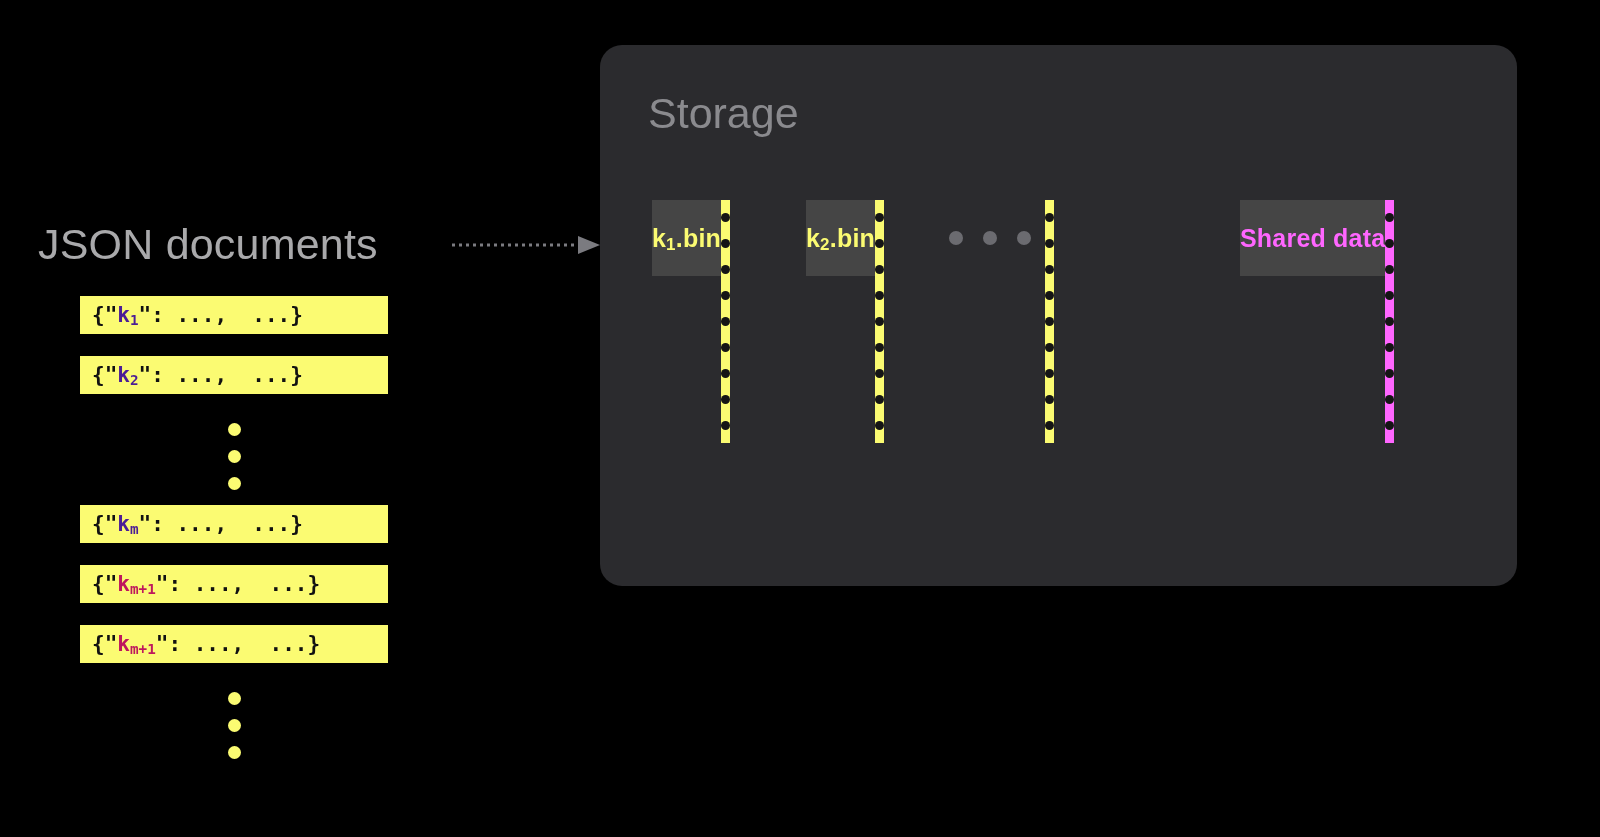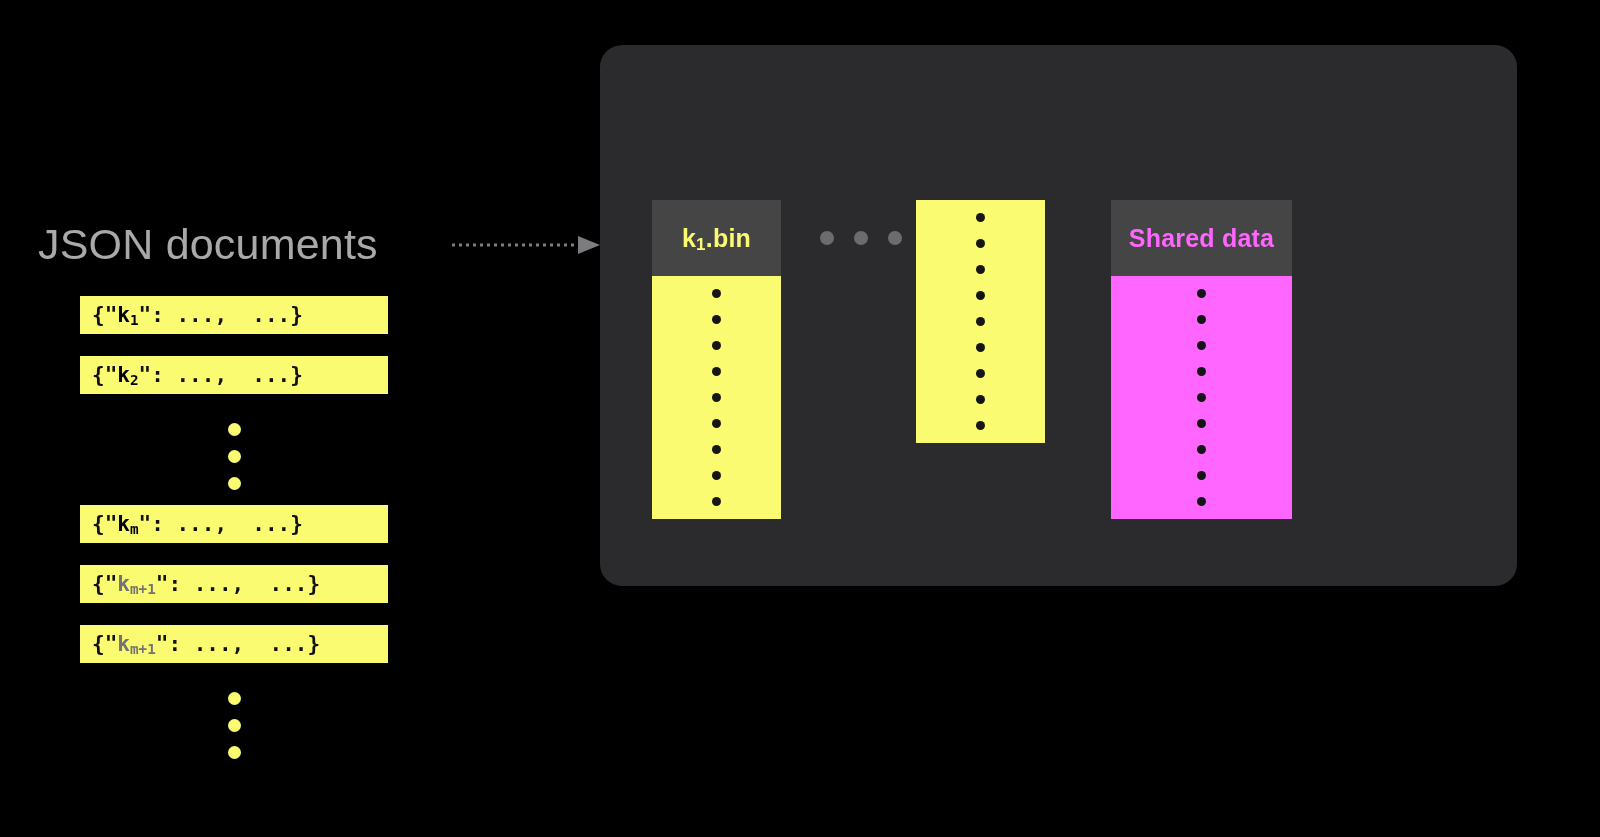--- a/index.html
+++ b/index.html
@@ -52,22 +52,22 @@
     box-sizing: border-box;
   }
   .doc-code {
     font-family: "DejaVu Sans Mono", monospace;
     font-size: 21px;
     color: #111111;
     white-space: pre;
     font-weight: 700;
     letter-spacing: 0px;
   }
-  .doc-code .keyname { color: #000000; }
-  .doc-code.magenta .keyname { color: #737373; }
+  .doc-code .keyname { color: #4c1d95; }
+  .doc-code.magenta .keyname { color: #be185d; }
   .doc-code sub {
     font-size: 0.68em;
     vertical-align: baseline;
     position: relative;
     bottom: -0.22em;
   }
 
   .vdots {
     width: 308px;
     display: flex;
@@ -108,21 +108,21 @@
   #bins-row {
     position: absolute;
     left: 52px;
     top: 155px;
     right: 52px;
     display: flex;
     align-items: flex-start;
   }
   .bin {
     display: flex;
-    flex-direction: column;
+    flex-direction: row;
     align-items: stretch;
   }
   .bin-header {
     background: #454545;
     height: 76px;
     display: flex;
     align-items: center;
     justify-content: center;
   }
   .bin-header-label {
@@ -230,20 +230,21 @@
   </div>
 </div>
 
 <svg id="flow-arrow" viewBox="0 0 150 26">
   <line x1="0" y1="13" x2="128" y2="13" stroke="#7B7B80" stroke-width="3" stroke-dasharray="3 4"></line>
   <polygon points="126,4 148,13 126,22" fill="#7B7B80"></polygon>
 </svg>
 
 <div id="storage-panel">
 
+  <div id="storage-title">Storage</div>
 
   <div id="bins-row">
 
     <div class="bin bin-yellow bin-w-narrow">
       <div class="bin-header">
         <span class="bin-header-label"><span>k</span><sub>1</sub><span>.bin</span></span>
       </div>
       <div class="bin-body">
         <span class="bdot"></span>
         <span class="bdot"></span>
@@ -252,20 +253,36 @@
         <span class="bdot"></span>
         <span class="bdot"></span>
         <span class="bdot"></span>
         <span class="bdot"></span>
         <span class="bdot"></span>
       </div>
     </div>
 
     <div class="bin-gap-sm"></div>
 
+    <div class="bin bin-yellow bin-w-narrow">
+      <div class="bin-header">
+        <span class="bin-header-label"><span>k</span><sub>2</sub><span>.bin</span></span>
+      </div>
+      <div class="bin-body">
+        <span class="bdot"></span>
+        <span class="bdot"></span>
+        <span class="bdot"></span>
+        <span class="bdot"></span>
+        <span class="bdot"></span>
+        <span class="bdot"></span>
+        <span class="bdot"></span>
+        <span class="bdot"></span>
+        <span class="bdot"></span>
+      </div>
+    </div>
 
     <div id="hdots">
       <span class="hdot"></span>
       <span class="hdot"></span>
       <span class="hdot"></span>
     </div>
 
     <div class="bin bin-yellow bin-w-narrow">
       <div class="bin-body">
         <span class="bdot"></span>

